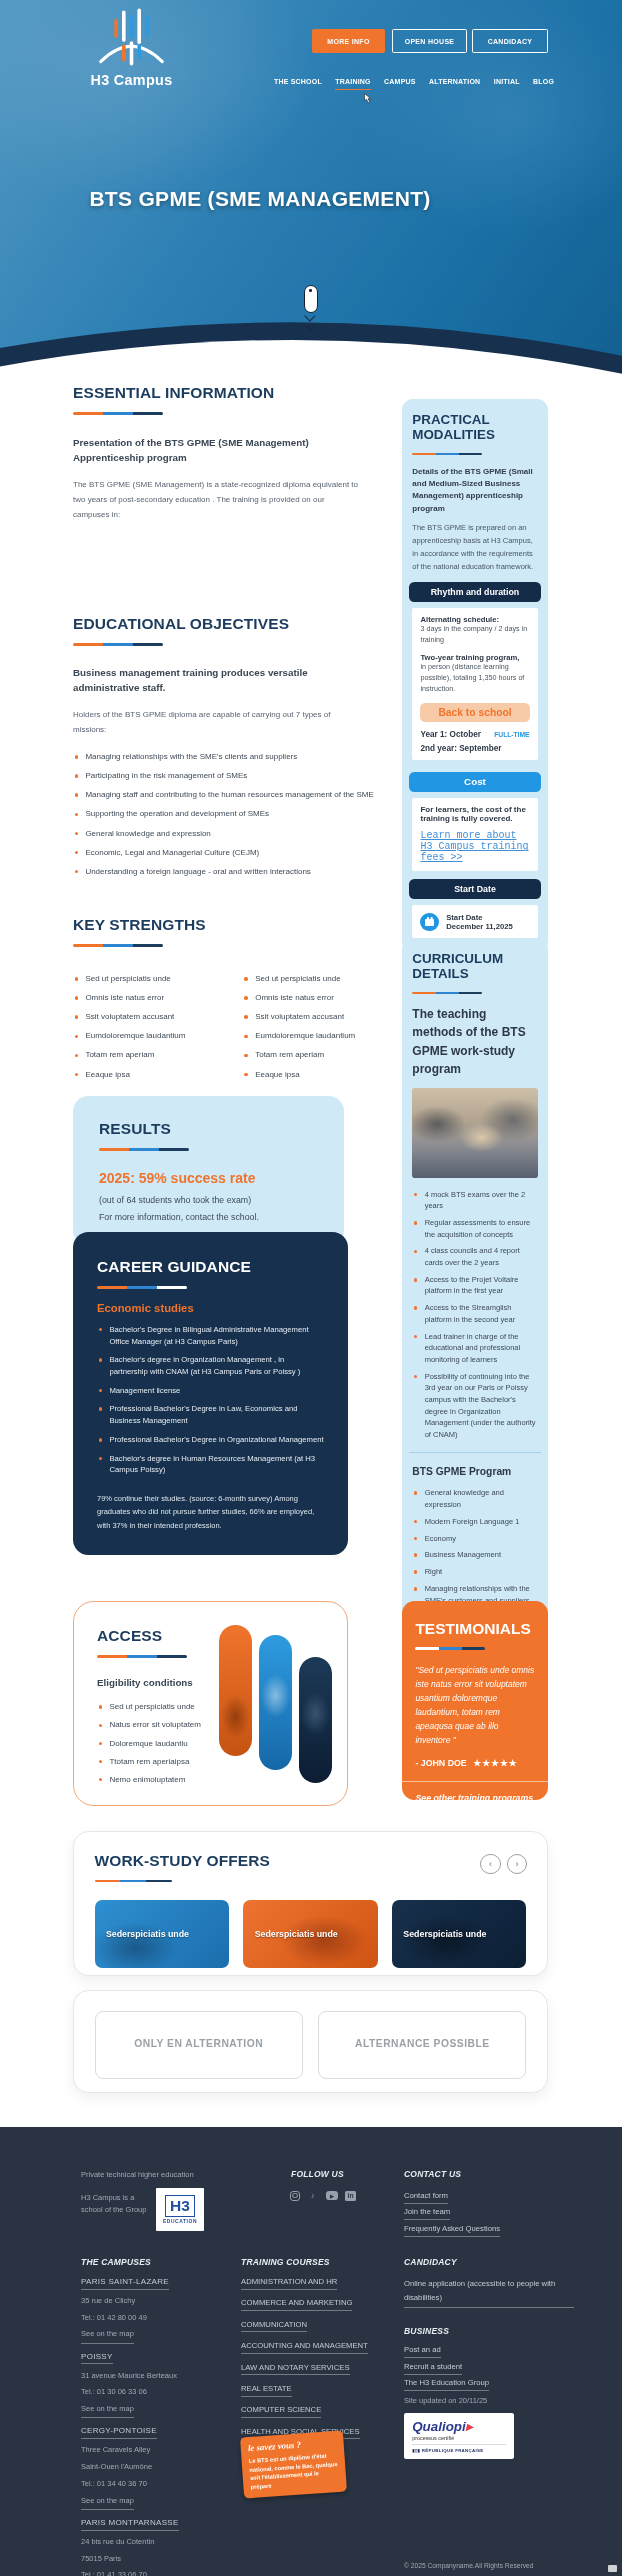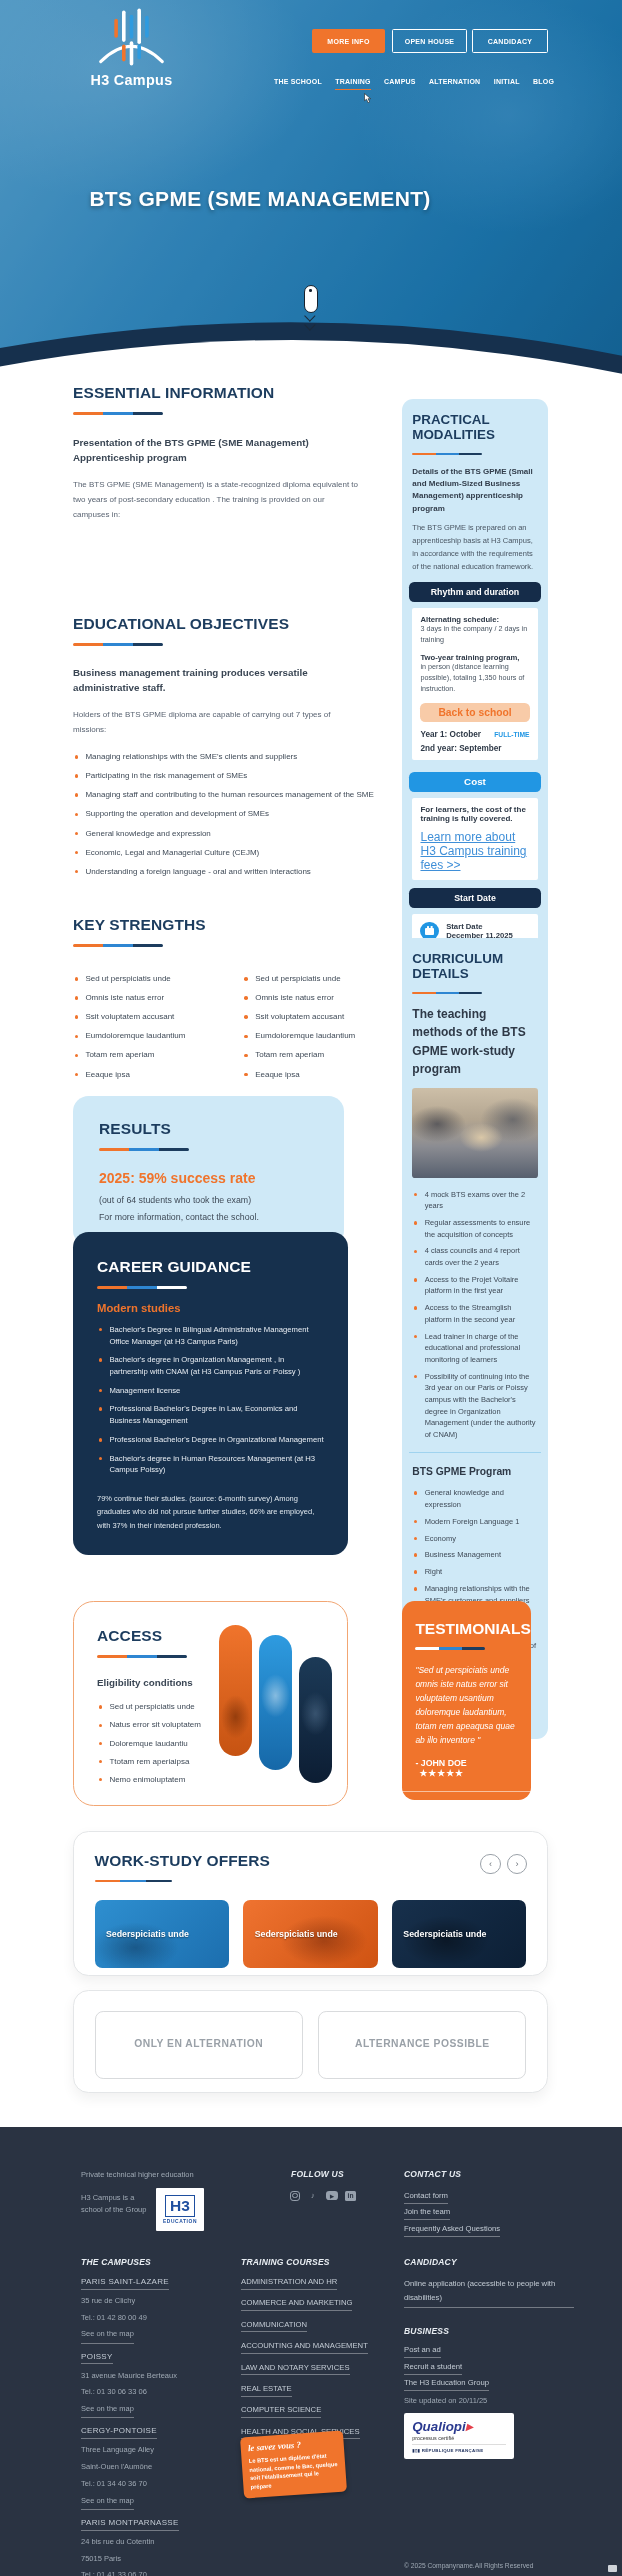--- a/index.html
+++ b/index.html
@@ -46,40 +46,40 @@
   .side-title{font-weight:800;font-size:13.4px;color:#1C3C5E;line-height:1.12;}
   .side-sub{font-weight:700;font-size:8px;color:#323D4B;line-height:1.55;margin-top:10.3px;}
   .side-body{font-size:7.5px;color:#4A5663;line-height:1.7;margin-top:7.2px;}
   .pill{border-radius:5.2px;text-align:center;font-weight:700;}
   .pill-navy{background:#152C49;color:#fff;padding:5.2px 0;font-size:8.8px;margin:8.2px -3.1px 0 -3.1px;}
   .pill-blue{background:#2196E3;color:#fff;padding:4.6px 0;font-size:9.8px;margin:11.3px -3.1px 0 -3.1px;}
   .pill-peach{background:#F8CBA8;color:#F0742C;font-size:10.3px;font-weight:800;padding:4.1px 0;margin:8.2px 0;}
   .white-box{background:#fff;border-radius:2px;padding:7.2px 8.2px;margin-top:6.2px;}
   .wb-b{font-weight:700;font-size:7.7px;color:#2E3947;}
   .wb-t{font-size:7.2px;color:#4A5663;line-height:1.5;}
-  .link-blue{color:#3F8FD8;text-decoration:underline;font-size:12px;cursor:pointer;}
+  .link-blue{color:#3F8FD8;text-decoration:underline;font-size:10px;cursor:pointer;font-family:Liberation Mono, monospace;}
   .cal{width:18.5px;height:18.5px;border-radius:50%;background:#2196E3;position:relative;flex:none;}
   .cal::after{content:"";position:absolute;left:4.6px;top:6.2px;width:9.3px;height:7.2px;background:#fff;border-radius:1px;}
   .cal::before{content:"";position:absolute;left:6.7px;top:4.1px;width:1.5px;height:3.1px;background:#fff;box-shadow:3.6px 0 #fff;border-radius:0.5px;z-index:1;}
   .photo{border-radius:3.1px;height:90px;margin-top:9.3px;
          background:radial-gradient(31px 20.6px at 55% 55%, rgba(225,205,170,.9), rgba(0,0,0,0) 70%),
                     radial-gradient(41px 26px at 20% 40%, rgba(40,45,60,.6), rgba(0,0,0,0) 70%),
                     radial-gradient(46px 31px at 80% 35%, rgba(50,60,80,.55), rgba(0,0,0,0) 70%),
                     linear-gradient(180deg,#cdbfa8 0%,#b3a590 35%,#8b8c92 65%,#565f6e 100%);}
   .side-card ul.dots li{font-size:7.5px;margin:5.2px 0;}
   .divider{height:1px;background:#9fd3ef;margin:11.3px -3.1px;}
   
   .lb-card{position:absolute;left:73px;background:#CFE9F7;border-radius:15.5px;box-sizing:border-box;}
   .navy-card{position:absolute;left:73px;background:#16304D;border-radius:15.5px;box-sizing:border-box;color:#fff;}
   .navy-card .sub{color:#fff;}
   .navy-card ul.dots li{color:#E8EDF3;font-size:7.7px;}
   .orange-sub{color:#F0742C;font-weight:700;font-size:11.3px;margin-top:13.4px;}
   .access-card{position:absolute;left:73px;background:#fff;border:1px solid #F2A673;border-radius:20.6px;box-sizing:border-box;}
   .pillimg{position:absolute;border-radius:515px;width:33px;}
-  .t-card{position:absolute;left:402px;width:129px;background:#F0742C;border-radius:12.4px;
+  .t-card{position:absolute;left:402px;width:146px;background:#F0742C;border-radius:12.4px;
           box-sizing:border-box;padding:18.5px 13.4px;color:#fff;}
   .quote{font-style:italic;font-size:8.5px;line-height:1.65;margin-top:13.4px;}
   .t-hr{border:none;border-top:0.8px solid rgba(255,255,255,.55);margin:13.4px -13.4px 11.3px -13.4px;}
   .t-link{color:#fff;font-style:italic;font-weight:700;font-size:8.8px;text-decoration:underline;cursor:pointer;}
   
   .wide-card{position:absolute;left:73px;width:475px;background:#fff;border:0.5px solid #E4E6E8;
              border-radius:15.5px;box-shadow:0 5.2px 12.4px rgba(0,0,0,.06);box-sizing:border-box;padding:19.6px 20.6px;}
   .carousel{position:absolute;right:19.6px;top:21.6px;display:flex;gap:6.2px;}
   .cbtn{width:18.5px;height:18.5px;border-radius:50%;border:1px solid #9AA1A8;color:#6d747b;font-size:9.3px;
         display:flex;align-items:center;justify-content:center;cursor:pointer;background:#fff;}
@@ -325,21 +325,21 @@
     <div style="color:#3F4A57;font-size:8.8px;margin-top:7.2px;">For more information, contact the school.</div>
   </div>
 
   <div class="navy-card" style="top:1232px;width:275px;padding:26px 24px 23px 24px;">
     <div class="h2" style="color:#fff;">CAREER GUIDANCE</div>
     <div class="bar">
         <i class="o"></i>
         <i class="b"></i>
         <i class="w"></i>
       </div>
-    <div class="orange-sub">Modern studies</div>
+    <div class="orange-sub">Economic studies</div>
     <ul class="dots" style="margin-top:9.3px;">
       <li>Bachelor's Degree in Bilingual Administrative Management Office Manager (at H3 Campus Paris)</li>
       <li>Bachelor's degree in Organization Management , in partnership with CNAM (at H3 Campus Paris or Poissy )</li>
       <li>Management license</li>
       <li>Professional Bachelor's Degree in Law, Economics and Business Management</li>
       <li>Professional Bachelor's Degree in Organizational Management</li>
       <li>Bachelor's degree in Human Resources Management (at H3 Campus Poissy)</li>
     </ul>
     <p style="color:#DDE5EC;font-size:7.5px;line-height:1.8;margin:15.5px 0 0 0;">79% continue their studies. (source: 6-month survey) Among graduates who did not pursue further studies, 66% are employed, with 37% in their intended profession.</p>
   </div>
@@ -435,21 +435,21 @@
         <a class="f-link f-small" style="margin-top:4.1px;">See on the map</a>
       </div>
       <div class="f-campus">
         <a class="f-link name">POISSY</a>
         <p class="f-small">31 avenue Maurice Berteaux</p>
         <p class="f-small">Tel.: 01 30 06 33 06</p>
         <a class="f-link f-small" style="margin-top:4.1px;">See on the map</a>
       </div>
       <div class="f-campus">
         <a class="f-link name">CERGY-PONTOISE</a>
-        <p class="f-small">Three Language Alley</p>
+        <p class="f-small">Three Caravels Alley</p>
         <p class="f-small">Saint-Ouen l'Aumône</p>
         <p class="f-small">Tel.: 01 34 40 36 70</p>
         <a class="f-link f-small" style="margin-top:4.1px;">See on the map</a>
       </div>
       <div class="f-campus">
         <a class="f-link name">PARIS MONTPARNASSE</a>
         <p class="f-small">24 bis rue du Cotentin</p>
         <p class="f-small">75015 Paris</p>
         <p class="f-small">Tel.: 01 41 33 06 70</p>
         

